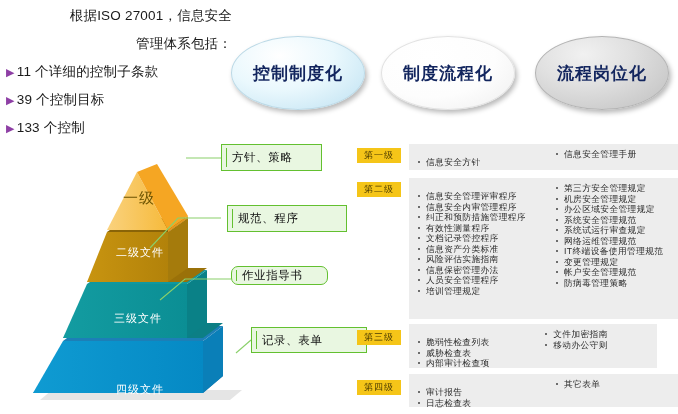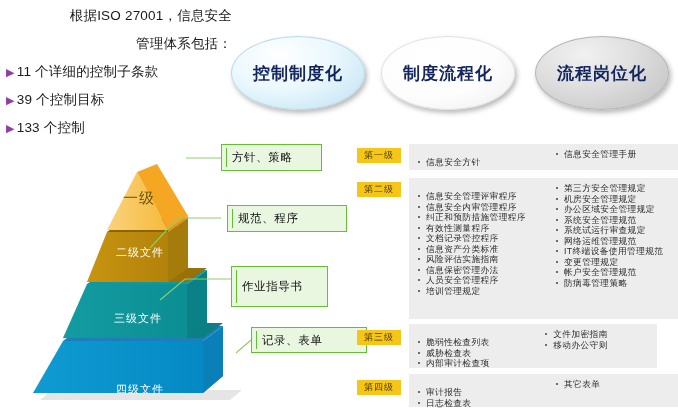--- a/index.html
+++ b/index.html
@@ -120,21 +120,21 @@
     border-left: 1.4px solid #63C030;
   }
   .callout span.txt {
     font-size: 11.5px;
     color: #111111;
     letter-spacing: 0.6px;
     white-space: nowrap;
   }
   #callout-1 { left: 221px; top: 144px; width: 101px; height: 27px; }
   #callout-2 { left: 227px; top: 205px; width: 120px; height: 27px; align-items: center; }
-  #callout-3 { left: 231px; top: 266px; width: 97px;  height: 41px; }
+  #callout-3 { left: 231px; top: 266px; width: 97px;  height: 19px; border-radius: 7px; }
   #callout-4 { left: 251px; top: 327px; width: 116px; height: 26px; text-align: center; }
 
   .leader { position: absolute; stroke: #8AD06A; stroke-width: 1.1; fill: none; }
 
   
   .badge {
     position: absolute;
     background: #F5C518;
     color: #4a3a00;
     font-size: 9px;

